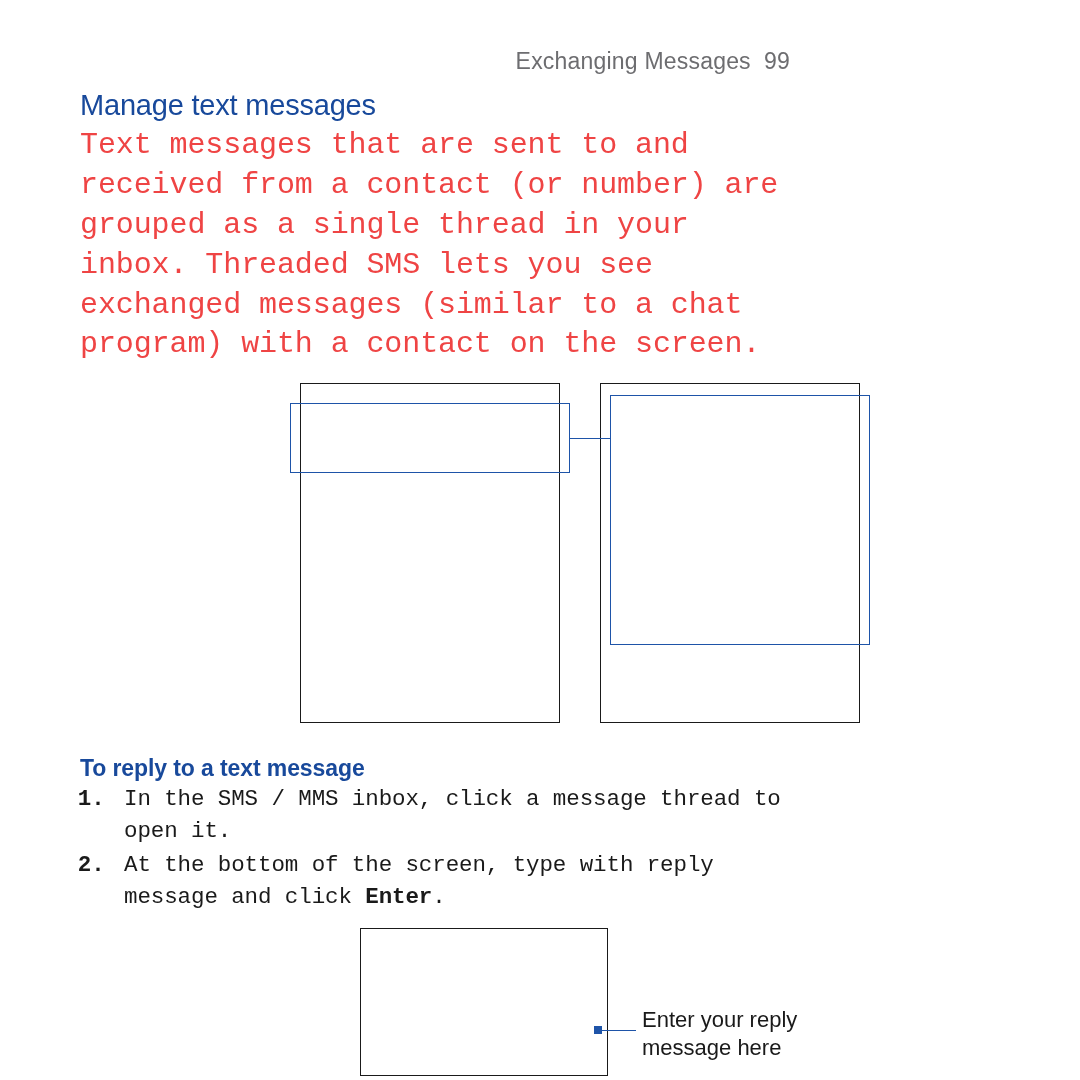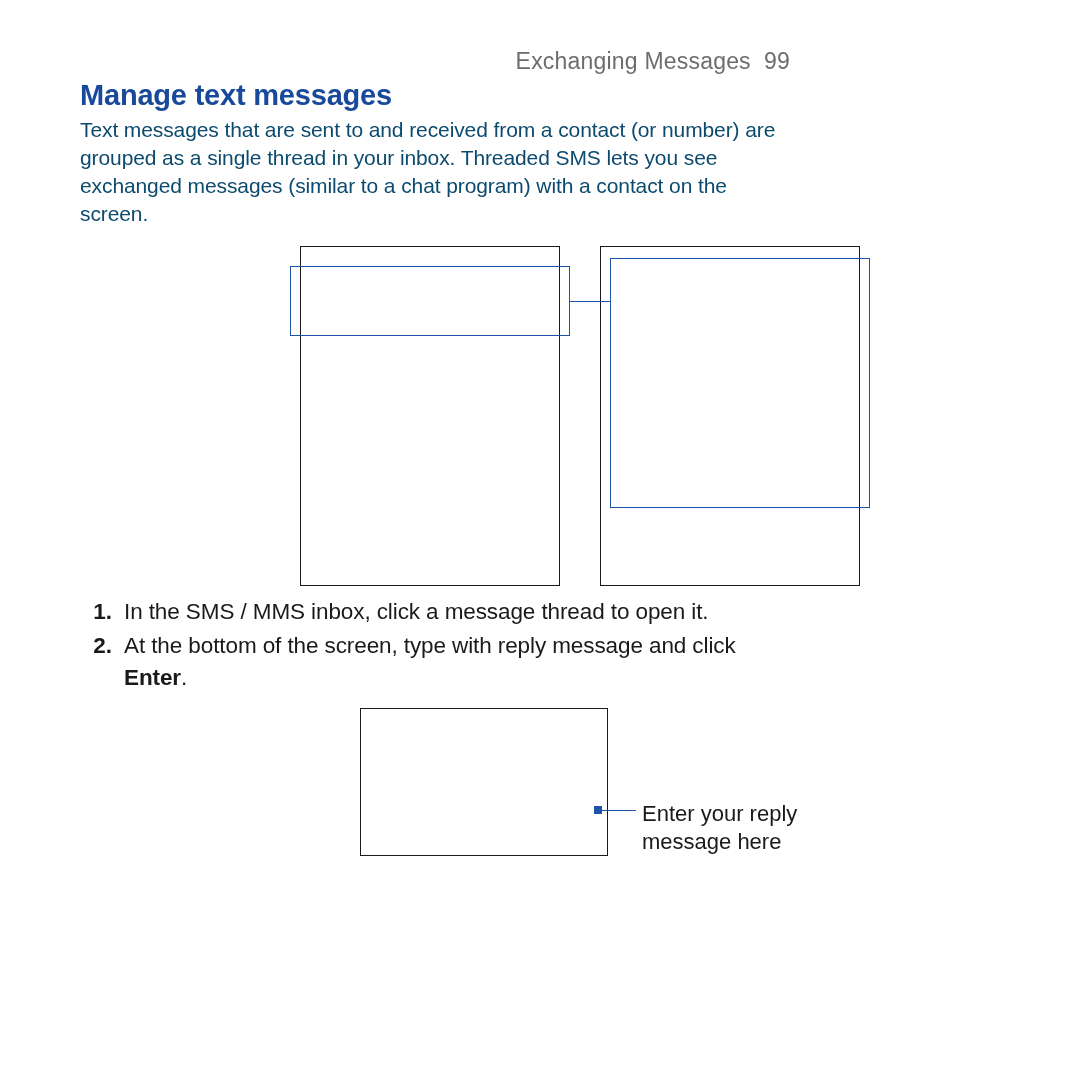--- a/index.html
+++ b/index.html
@@ -24,30 +24,31 @@
     font-size: 23px;
     letter-spacing: 0.2px;
     margin-bottom: 4px;
   }
   .page-num {
     color: #6d6d70;
   }
   h1.section-title {
     color: #18499b;
     font-size: 29px;
-    font-weight: 700;
-    margin: 4px 0 4px 0;
+    font-weight: 400;
+    margin: 14px 0 4px 0;
     letter-spacing: -0.2px;
   }
   .body-text {
-    font-size: 21px;
+    font-size: 30px;
     line-height: 1.33;
-    color: #0c4a6e;
+    color: #ef4444;
     max-width: 910px;
     letter-spacing: -0.1px;
+    font-family: Liberation Mono, monospace;
   }
   .diagram-row {
     position: relative;
     margin-top: 18px;
     height: 350px;
   }
   .box-outer-left {
     position: absolute;
     left: 220px;
     top: 0;
@@ -99,20 +100,21 @@
     font-weight: 700;
     margin: 22px 0 2px 0;
     letter-spacing: -0.1px;
   }
   ol.steps {
     margin: 0 0 0 8px;
     padding-left: 30px;
     font-size: 22.5px;
     line-height: 1.42;
     letter-spacing: -0.1px;
+    font-family: Liberation Mono, monospace;
   }
   ol.steps li {
     padding-left: 6px;
     margin-bottom: 2px;
   }
   ol.steps li::marker {
     font-weight: 700;
   }
   .strong {
     font-weight: 700;
@@ -144,21 +146,21 @@
     position: absolute;
     left: 514px;
     top: 98px;
     width: 8px;
     height: 8px;
     background: #1e54a8;
   }
   .reply-label {
     position: absolute;
     left: 562px;
-    top: 92px;
+    top: 78px;
     font-size: 22px;
     line-height: 1.28;
     color: #1a1a1a;
     width: 220px;
   }
 </style>
 </head>
 <body>
 
 <div class="page">
@@ -172,20 +174,21 @@
   <div class="body-text">Text messages that are sent to and received from a contact (or number) are grouped as a single thread in your inbox. Threaded SMS lets you see exchanged messages (similar to a chat program) with a contact on the screen.</div>
 
   <div class="diagram-row">
     <div class="box-outer-left"></div>
     <div class="box-outer-right"></div>
     <div class="overlay-left"></div>
     <div class="overlay-right"></div>
     <div class="connector-h"></div>
   </div>
 
+  <h2 class="sub-title">To reply to a text message</h2>
 
   <ol class="steps">
     <li>
       <span>In the SMS / MMS inbox, click a message thread to open it.</span>
     </li>
     <li>
       <span>At the bottom of the screen, type with reply message and click </span><span class="strong">Enter</span><span>.</span>
     </li>
   </ol>
 

